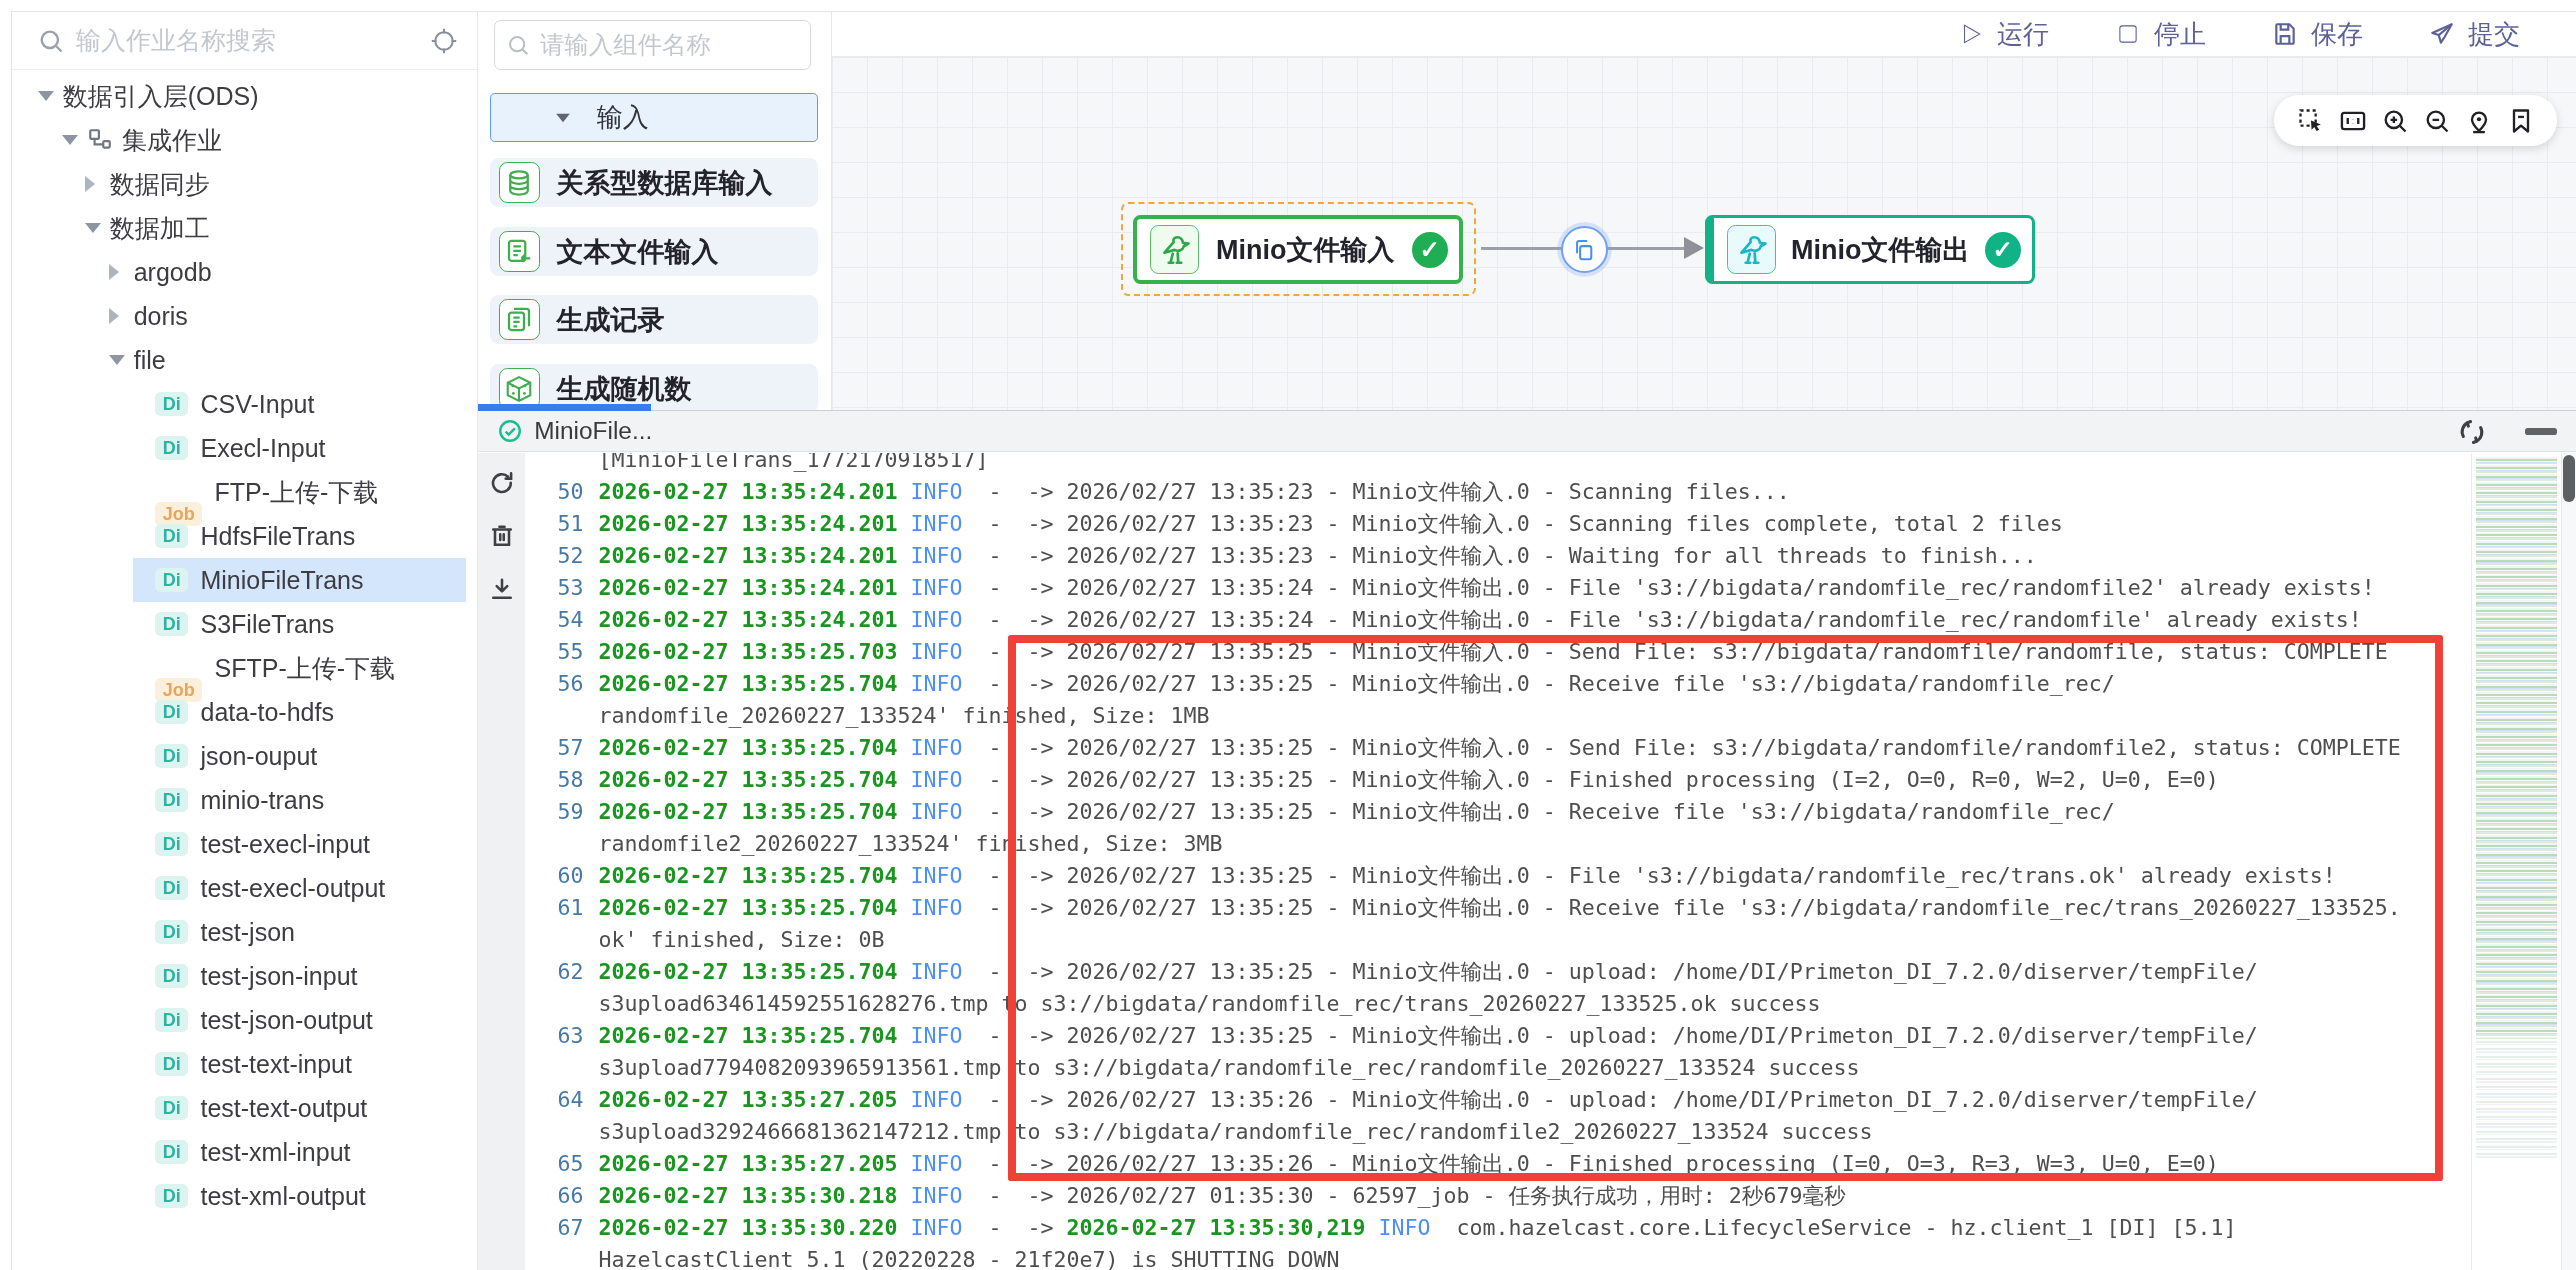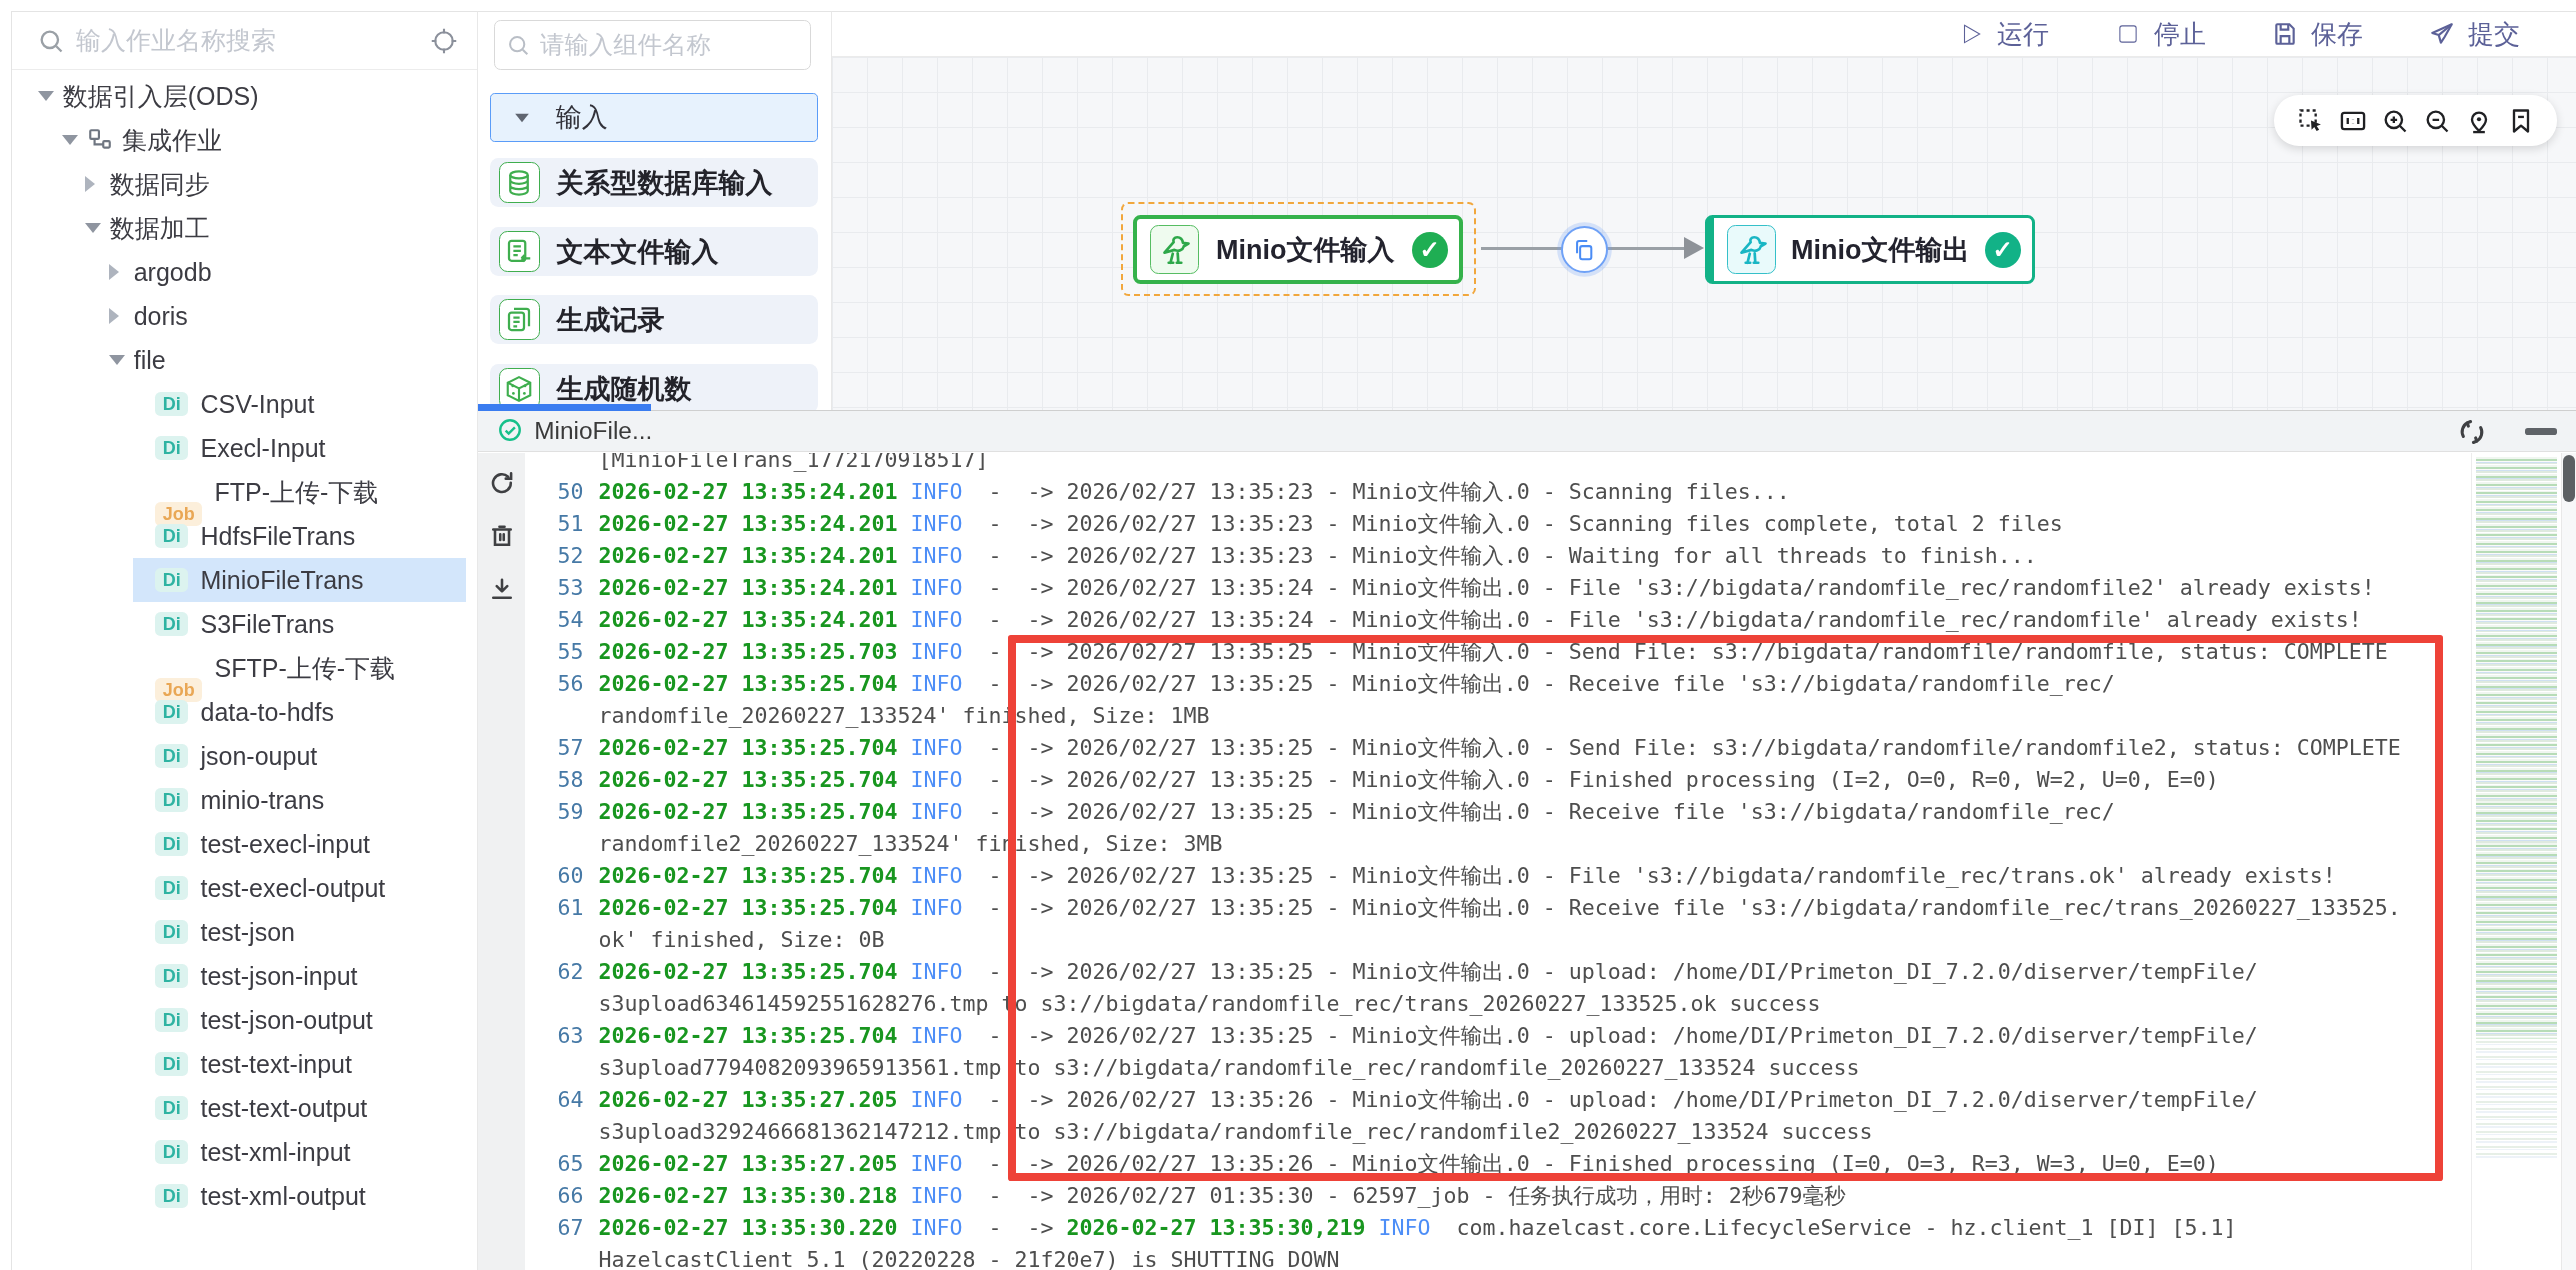--- a/index.html
+++ b/index.html
@@ -27,21 +27,21 @@
   .tree-label { white-space:nowrap; }
 
   
   .comp-panel { position:absolute; left:478px; top:11.3px; width:354px; height:399px; background:#fff;
     border-top:0.9px solid #e4e4e4; border-right:0.9px solid #e8e8e8; overflow:hidden; }
   .comp-search { position:absolute; left:16px; top:7.5px; width:317px; height:50px; border:0.9px solid #d9d9d9; border-radius:6.6px;
     display:flex; align-items:center; padding:0 11.3px; }
   .comp-search .sicon { width:24.4px; height:24.4px; color:#b9bec6; }
   .comp-search .ph { margin-left:9.4px; font-size:24.4px; color:#c3c7cf; }
   .comp-section { position:absolute; left:12.2px; top:81px; width:328px; height:49px; background:#e7f2fd; border:0.9px solid #5a9cf8;
-    border-radius:4.7px; display:flex; align-items:center; }
+    border-radius:4.7px; display:flex; align-items:center;padding-left:41px; }
   .comp-section .c-down { margin-left:22.5px; border-top-color:#5f6570; transform:scale(.85); }
   .comp-section .lbl { margin-left:26px; font-size:26px; color:#32323a; }
   .comp-item { position:absolute; left:12.2px; width:328px; height:49px; background:#eef2f9; border-radius:8.4px; display:flex; align-items:center; }
   .comp-item .cicon { width:41px; height:41px; margin-left:8.4px; border:1.9px solid #3fae4e; border-radius:8.4px; color:#3fae4e;
     display:flex; align-items:center; justify-content:center; background:#fff; }
   .comp-item .cicon svg { width:30px; height:30px; }
   .comp-item .lbl { margin-left:17px; font-size:27px; font-weight:bold; color:#23232a; white-space:nowrap; }
 
   
   .canvas { position:absolute; left:832px; top:11.3px; width:1744px; height:399px; background:#fff; border-top:0.9px solid #e4e4e4; }
@@ -75,21 +75,21 @@
   .edge-arrow { position:absolute; left:852px; top:180px; width:0; height:0;
     border-top:11.3px solid transparent; border-bottom:11.3px solid transparent; border-left:20.6px solid #8e9298; }
   .edge-badge { position:absolute; left:729px; top:169px; width:47px; height:47px; background:#fff; border-radius:50%;
     border:2.8px solid #6fa1f6; box-shadow:0 0 0 3.8px rgba(111,161,246,.25); display:flex; align-items:center; justify-content:center; color:#4a8cf5; }
   .edge-badge svg { width:24.4px; height:24.4px; }
 
   
   .log-panel { position:absolute; left:478px; top:410px; width:2098px; height:860px; background:#fff; border-top:0.9px solid #cfcfcf; }
   .log-bluebar { position:absolute; left:0; top:-7.5px; width:173px; height:7.5px; background:#3a7cf0; }
   .log-header { position:relative; height:41px; background:#f1f3f5; border-bottom:0.9px solid #e0e0e0; display:flex; align-items:center; }
-  .log-tab { display:flex; gap:11.3px; margin-left:19px; }
+  .log-tab { display:flex; align-items:center; gap:11.3px; margin-left:19px; }
   .log-tab .chk { width:26px; height:26px; color:#17c08a; }
   .log-tab .ttl { font-size:24.4px; color:#3a3a3a; }
   .log-header .hicons { position:absolute; right:19px; top:0; height:41px; display:flex; align-items:center; gap:39px; }
   .hicons .loop { width:28px; height:28px; color:#3f4043; cursor:pointer; }
   .hicons .mini { width:32px; height:6.6px; background:#5f6368; border-radius:2.8px; cursor:pointer; }
   .log-body { position:absolute; left:0; top:42px; right:0; bottom:0; display:flex; }
   .log-tools { width:47px; background:#f0f1f2; flex:0 0 auto; display:flex; flex-direction:column; align-items:center; padding-top:17px; gap:24.4px; }
   .log-tools .lt { width:28px; height:28px; color:#3f4043; cursor:pointer; }
   .log-content { flex:1; background:#fff; overflow:hidden; font-family:"DejaVu Sans Mono", monospace; font-size:21.6px; line-height:32px; padding-left:9.4px; position:relative; }
   .log-scroll { margin-top:-9.4px; white-space:pre; }

